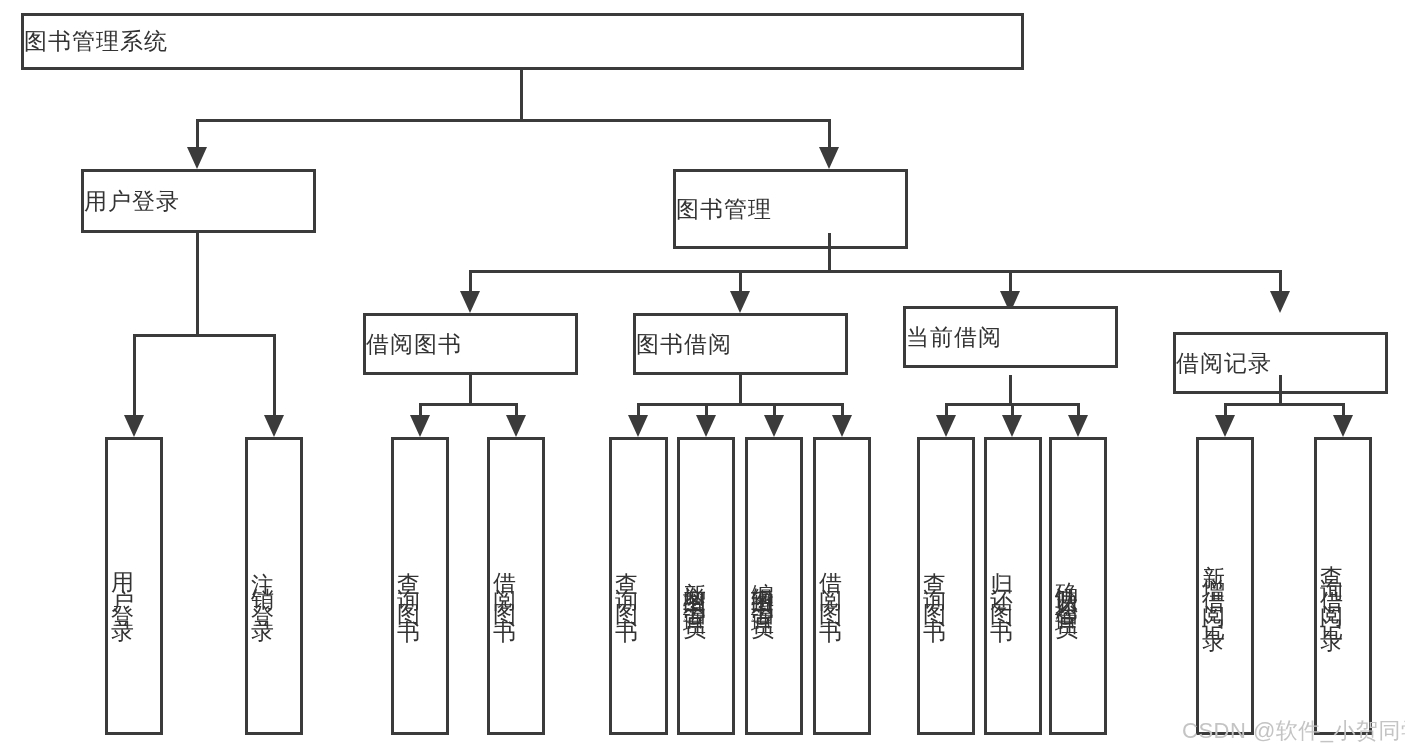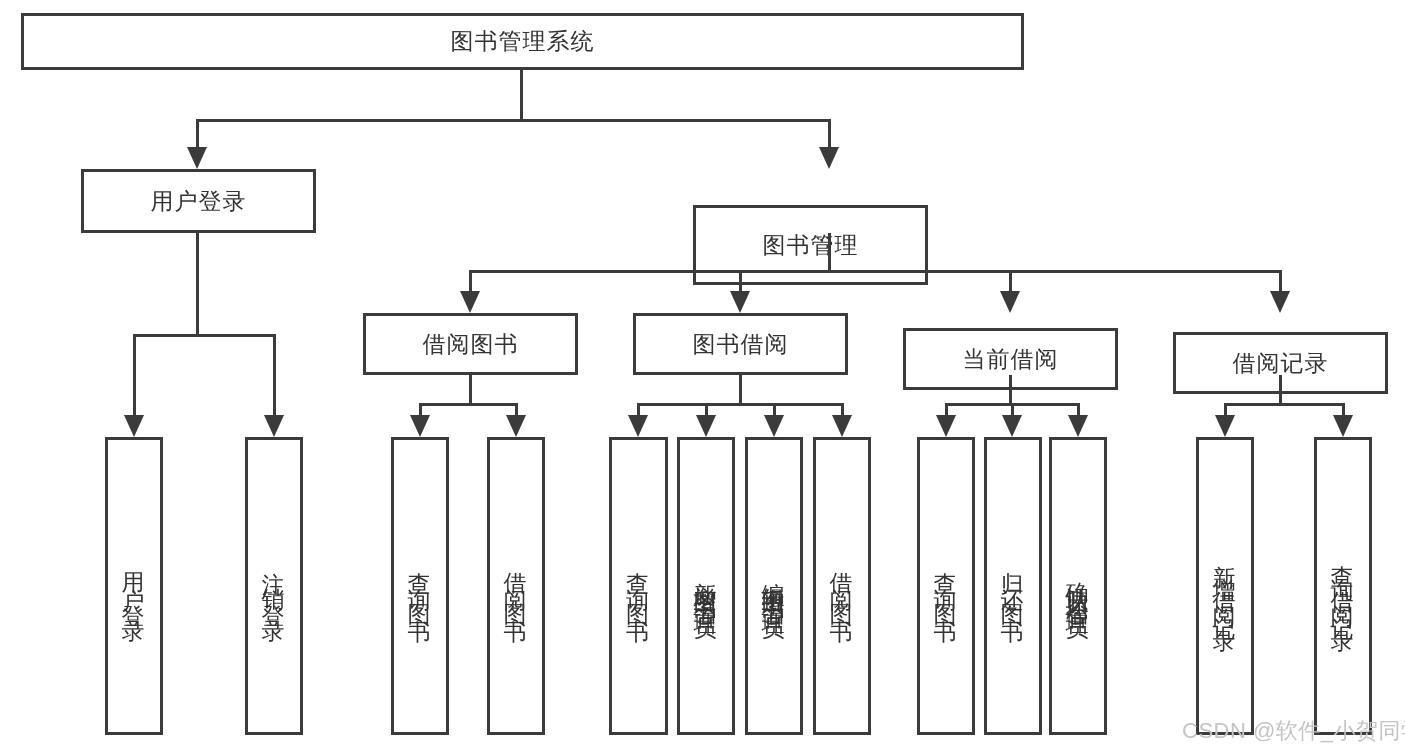--- a/index.html
+++ b/index.html
@@ -17,21 +17,21 @@
   }
   
   .node {
     position: absolute;
     box-sizing: border-box;
     background: #ffffff;
     border: 3px solid #3b3b3b;
     color: #333333;
     display: flex;
     align-items: center;
-    justify-content: center;
+    justify-content: flex-start;
     font-size: 23px;
     letter-spacing: 1px;
   }
   .node.vbox span {
     writing-mode: vertical-rl;
     text-orientation: mixed;
     white-space: nowrap;
   }
   
   .vline, .hline {
@@ -90,21 +90,21 @@
     <div class="head"></div>
   </div>
   <div class="arrow" style="left:819px; top:121px; height:48px;">
     <div class="stem"></div>
     <div class="head"></div>
   </div>
 
   <div class="node" style="left:81px; top:169px; width:235px; height:64px;">
     <span>用户登录</span>
   </div>
-  <div class="node" style="left:693px; top:169px; width:235px; height:80px;margin-top:36px;">
+  <div class="node" style="left:673px; top:169px; width:235px; height:80px;">
     <span>图书管理</span>
   </div>
 
   <div class="vline" style="left:196px; top:233px; height:104px;"></div>
   <div class="hline" style="left:133px; top:334px; width:143px;"></div>
   <div class="arrow" style="left:124px; top:337px; height:100px;">
     <div class="stem"></div>
     <div class="head"></div>
   </div>
   <div class="arrow" style="left:264px; top:337px; height:100px;">
@@ -130,21 +130,21 @@
     <div class="stem"></div>
     <div class="head"></div>
   </div>
 
   <div class="node" style="left:363px; top:313px; width:215px; height:62px;">
     <span>借阅图书</span>
   </div>
   <div class="node" style="left:633px; top:313px; width:215px; height:62px;font-family:Liberation Serif, serif;">
     <span>图书借阅</span>
   </div>
-  <div class="node" style="left:903px; top:328px; width:215px; height:62px;">
+  <div class="node" style="left:903px; top:306px; width:215px; height:62px;">
     <span>当前借阅</span>
   </div>
   <div class="node" style="left:1173px; top:332px; width:215px; height:62px;">
     <span>借阅记录</span>
   </div>
 
   <div class="vline" style="left:469px; top:375px; height:31px;"></div>
   <div class="hline" style="left:419px; top:403px; width:99px;"></div>
   <div class="arrow" style="left:410px; top:406px; height:31px;">
     <div class="stem"></div>

